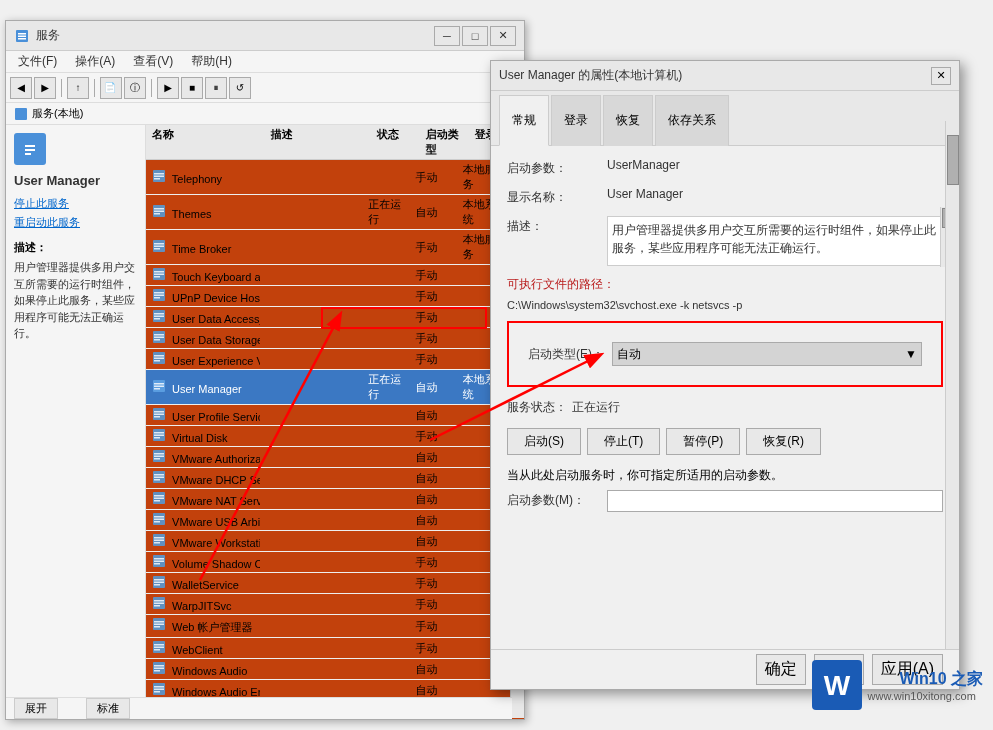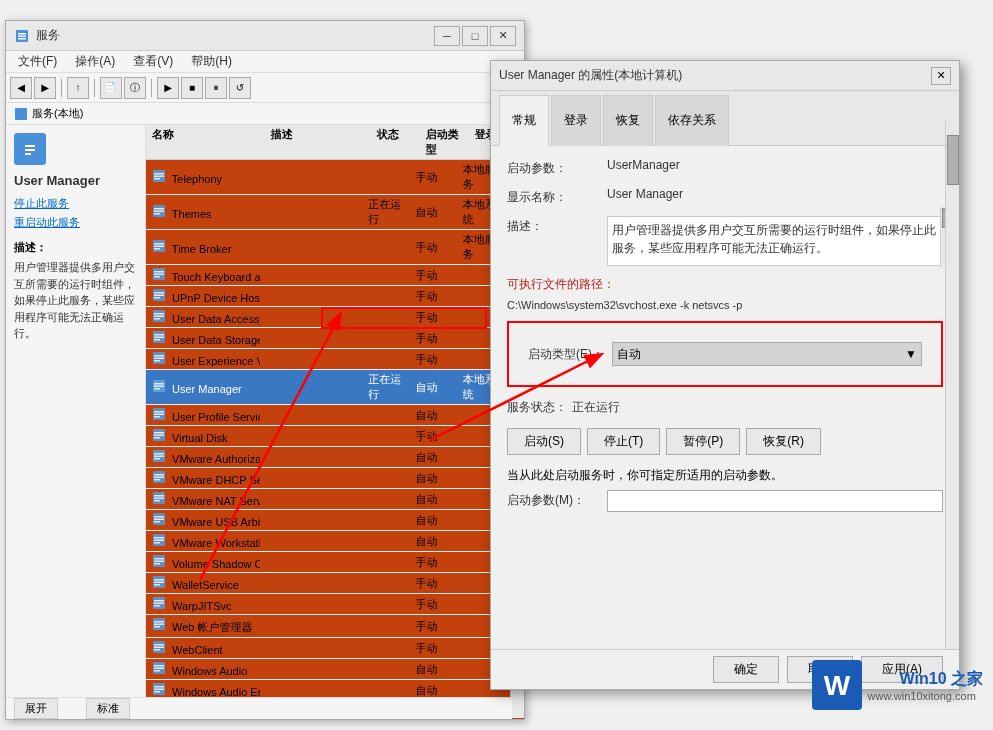--- a/index.html
+++ b/index.html
@@ -399,25 +399,25 @@
       background: #f0f0f0;
       border-top: 1px solid #ccc;
       display: flex;
       align-items: center;
       justify-content: flex-end;
       padding: 0 16px;
       gap: 8px;
     }
 
     .footer-btn {
-      padding: 4px 20px;
+      padding: 4px 8px;
       background: #e8e8e8;
       border: 1px solid #aaa;
       cursor: pointer;
-      font-size: 12px;
+      font-size: 16px;
     }
 
     
     .status-bar {
       position: absolute;
       bottom: 0;
       left: 0;
       right: 12px;
       height: 22px;
       background: #f5f5f5;

